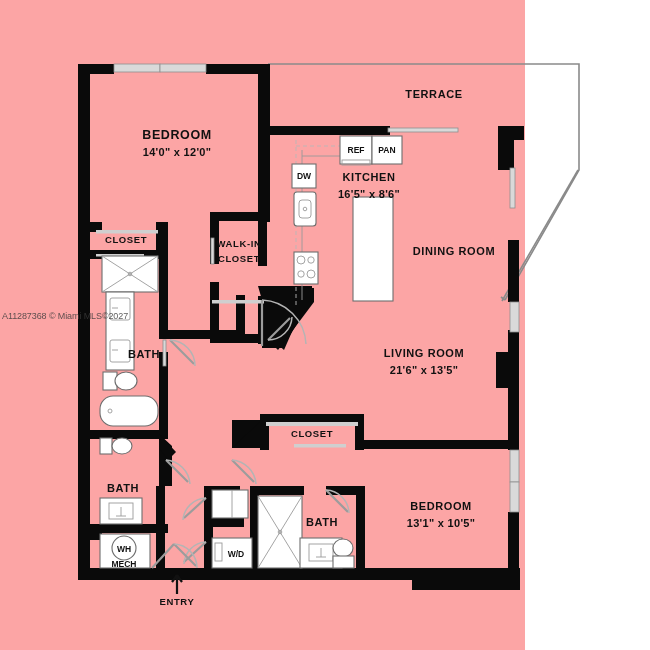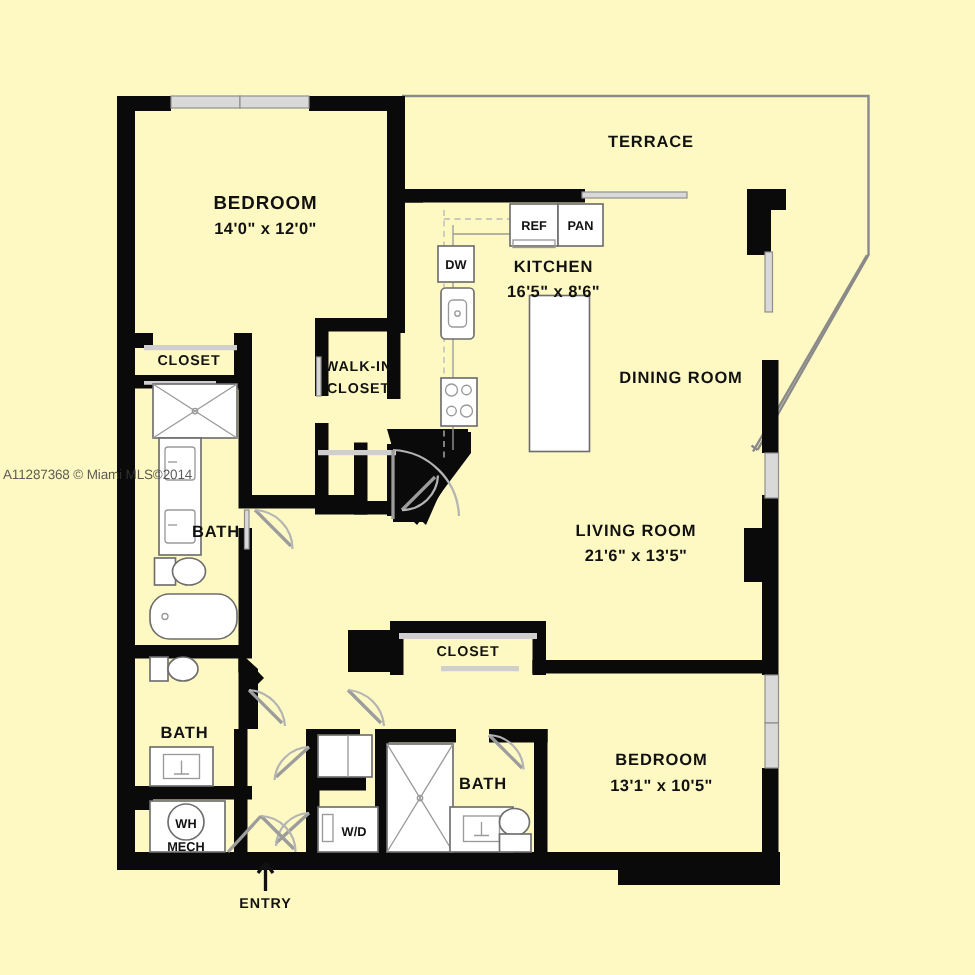--- a/index.html
+++ b/index.html
@@ -8,23 +8,23 @@
     background: #ffffff;
   }
   body {
     width: 650px;
     height: 650px;
     overflow: hidden;
     font-family: "Liberation Sans", sans-serif;
   }
   #plan-wrap {
     position: relative;
-    width: 650px;
+    width: 525px;
     height: 650px;
-    background: #fef9c3;
+    background: #fca5a5;
   }
   svg#floorplan {
     display: block;
     width: 650px;
     height: 650px;
   }
   .wall      { fill: #0a0a0a; }
   .thinwall  { fill: none; stroke: #8a8a8a; stroke-width: 1.6; }
   .window    { fill: #d9d9d9; stroke: #8f8f8f; stroke-width: 0.8; }
   .fixture   { fill: #ffffff; stroke: #6e6e6e; stroke-width: 1.1; }
@@ -333,15 +333,15 @@
       <text class="applabel" x="124" y="567">MECH</text>
     </g>
 
     <g>
       <path d="M 177 576 L 177 594 M 177 575 L 172 582 M 177 575 L 182 582" stroke="#111111" stroke-width="2.2" fill="none"></path>
       <text class="roomlabel rl-sm" x="177" y="605">ENTRY</text>
     </g>
 
   </svg>
 
-  <div id="watermark">A11287368 © Miami MLS©2014</div>
+  <div id="watermark">A11287368 © Miami MLS©2027</div>
 
 </div>
 
 </body></html>

